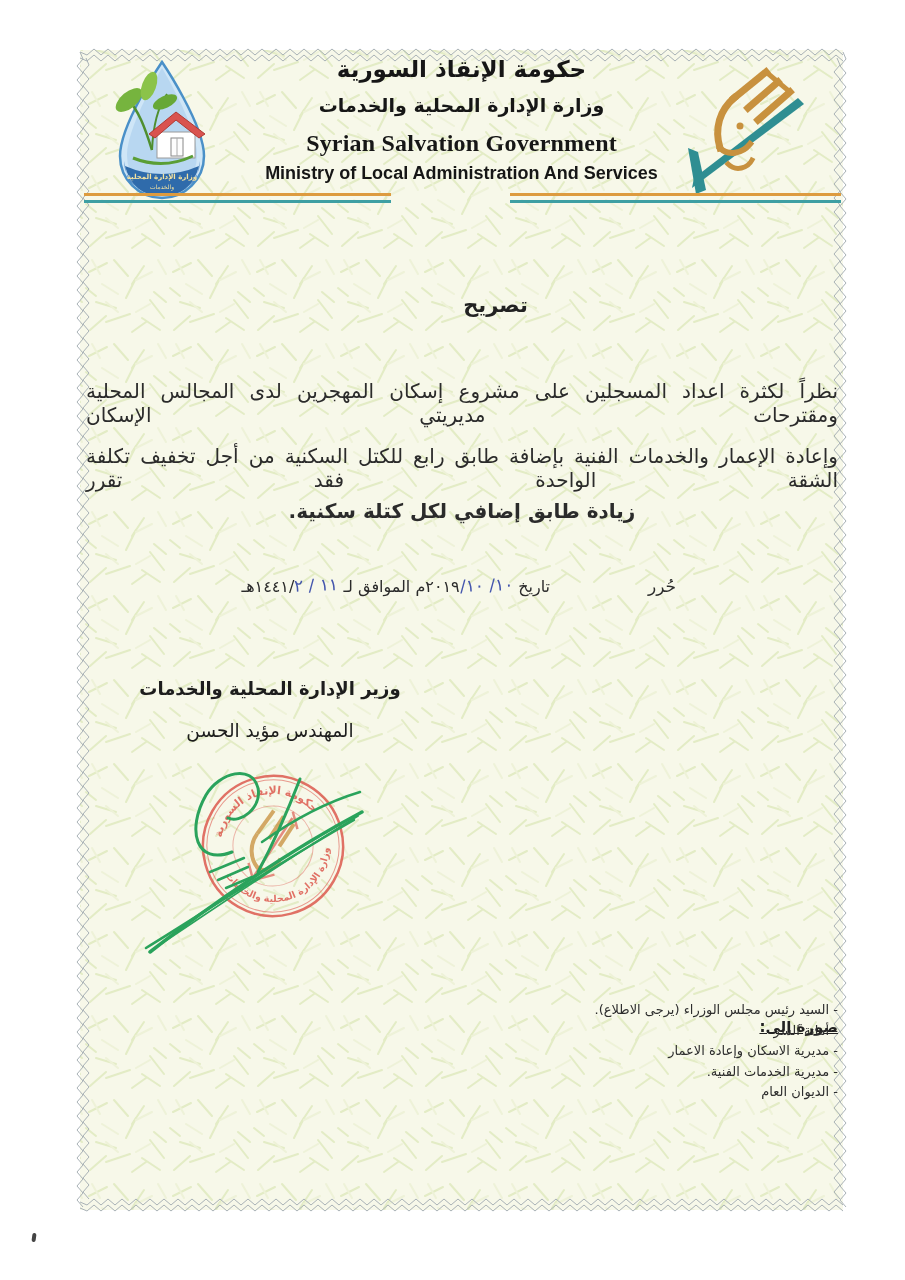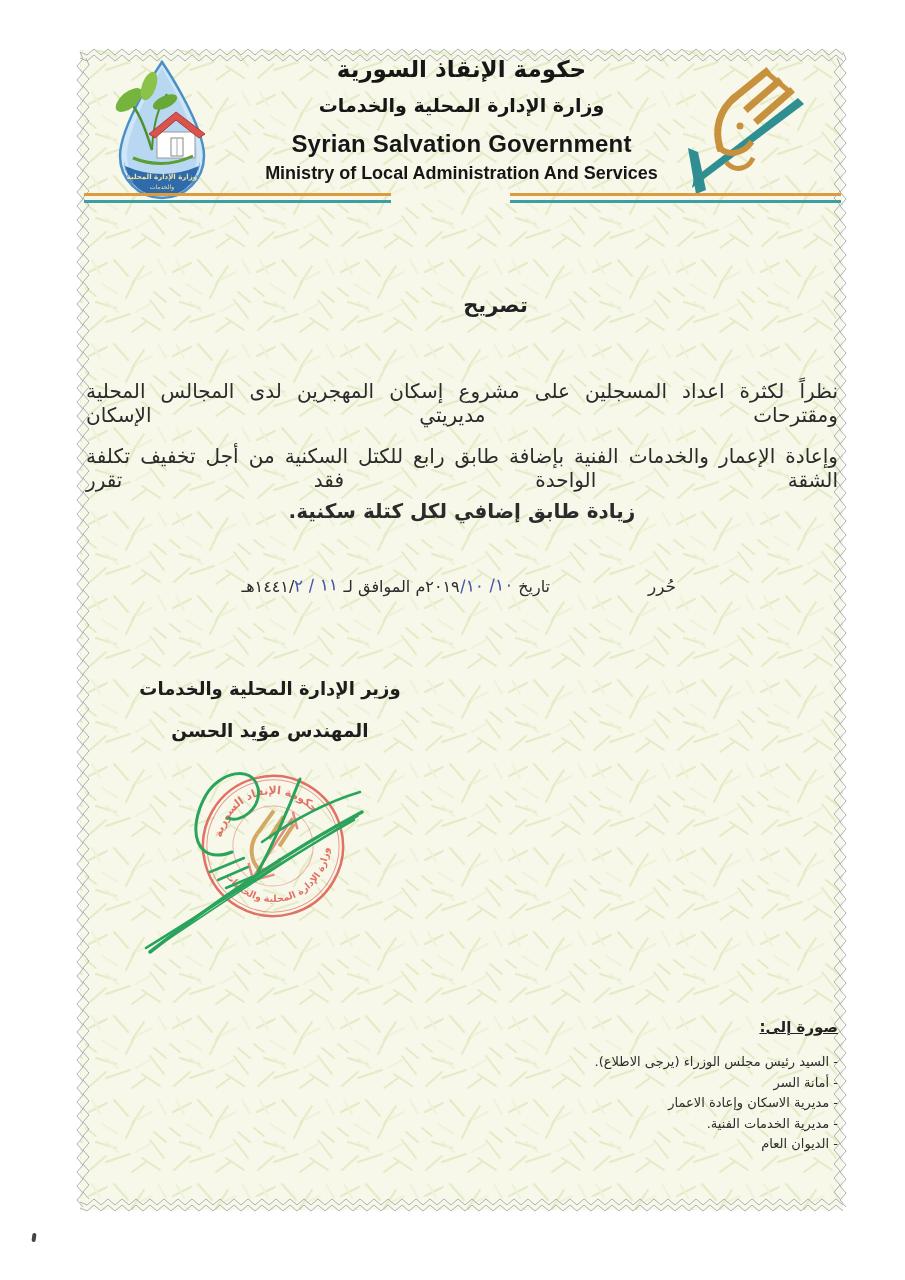--- a/index.html
+++ b/index.html
@@ -3,43 +3,43 @@
 <meta charset="utf-8">
 <style>
   html,body{margin:0;padding:0;}
   body{background:#ffffff;font-family:"DejaVu Sans",sans-serif;}
   #sheet{position:relative;width:905px;height:1280px;background:#ffffff;overflow:hidden;}
   .abs{position:absolute;}
   
   .hdr{left:80px;width:763px;text-align:center;color:#161616;}
   .ar1{top:56px;font-size:23px;font-weight:bold;}
   .ar2{top:94px;font-size:19px;font-weight:bold;}
-  .en1{top:130px;font-size:24px;font-weight:bold;font-family:Liberation Sans, sans-serif;letter-spacing:.2px;}
+  .en1{top:130px;font-size:24px;font-weight:bold;font-family:Liberation Serif, serif;letter-spacing:.2px;}
   .en2{top:163px;font-size:18px;font-weight:bold;font-family:"Liberation Sans",sans-serif;}
   
   .dline{height:3px;}
   
   .title{top:293px;left:80px;width:831px;text-align:center;font-size:21px;font-weight:bold;color:#222;}
   
   .bodyline{left:86px;width:752px;direction:rtl;font-size:20px;color:#2b2b2b;white-space:nowrap;}
   .just{text-align:justify;text-align-last:justify;white-space:normal;}
   .b1{top:379px;}
   .b2{top:444px;}
   .b3{top:499px;text-align:center;font-weight:bold;}
   
   .harrir{top:576px;left:648px;font-size:17px;color:#2b2b2b;direction:rtl;}
   .dateline{top:576px;left:200px;width:350px;direction:rtl;text-align:right;font-size:16px;color:#2b2b2b;}
   .ink{display:inline-block;direction:rtl;color:#4456ad;font-size:17px;transform:translateY(-1px) rotate(-2deg);}
   
   .sigrole{top:678px;left:115px;width:310px;text-align:center;font-size:18px;font-weight:bold;color:#1d1d1d;direction:rtl;}
-  .signame{top:720px;left:115px;width:310px;text-align:center;font-size:18.5px;font-weight:bold;color:#1d1d1d;direction:rtl;}
+  .signame{top:720px;left:115px;width:310px;text-align:center;font-size:18.5px;font-weight:normal;color:#1d1d1d;direction:rtl;}
   
   .cchead{top:1018px;left:540px;width:298px;direction:rtl;font-size:15px;font-weight:bold;color:#222;}
   .cchead span{text-decoration:underline;}
-  .cclist{top:1052px;left:440px;width:398px;text-align:right;direction:rtl;font-size:13px;color:#2d2d2d;line-height:20.5px;}
+  .cclist{top:1000px;left:440px;width:398px;text-align:right;direction:rtl;font-size:13px;color:#2d2d2d;line-height:20.5px;}
   .speck{top:1233px;left:32px;width:4px;height:9px;background:#444;border-radius:2px;transform:rotate(8deg);}
 </style>
 </head>
 <body>
 
 <div id="sheet">
 
   <svg id="bgsvg" class="abs" style="left:0;top:0;" width="905" height="1280" viewBox="0 0 905 1280">
     <defs>
       <pattern id="bgpat" width="84" height="84" patternUnits="userSpaceOnUse">

